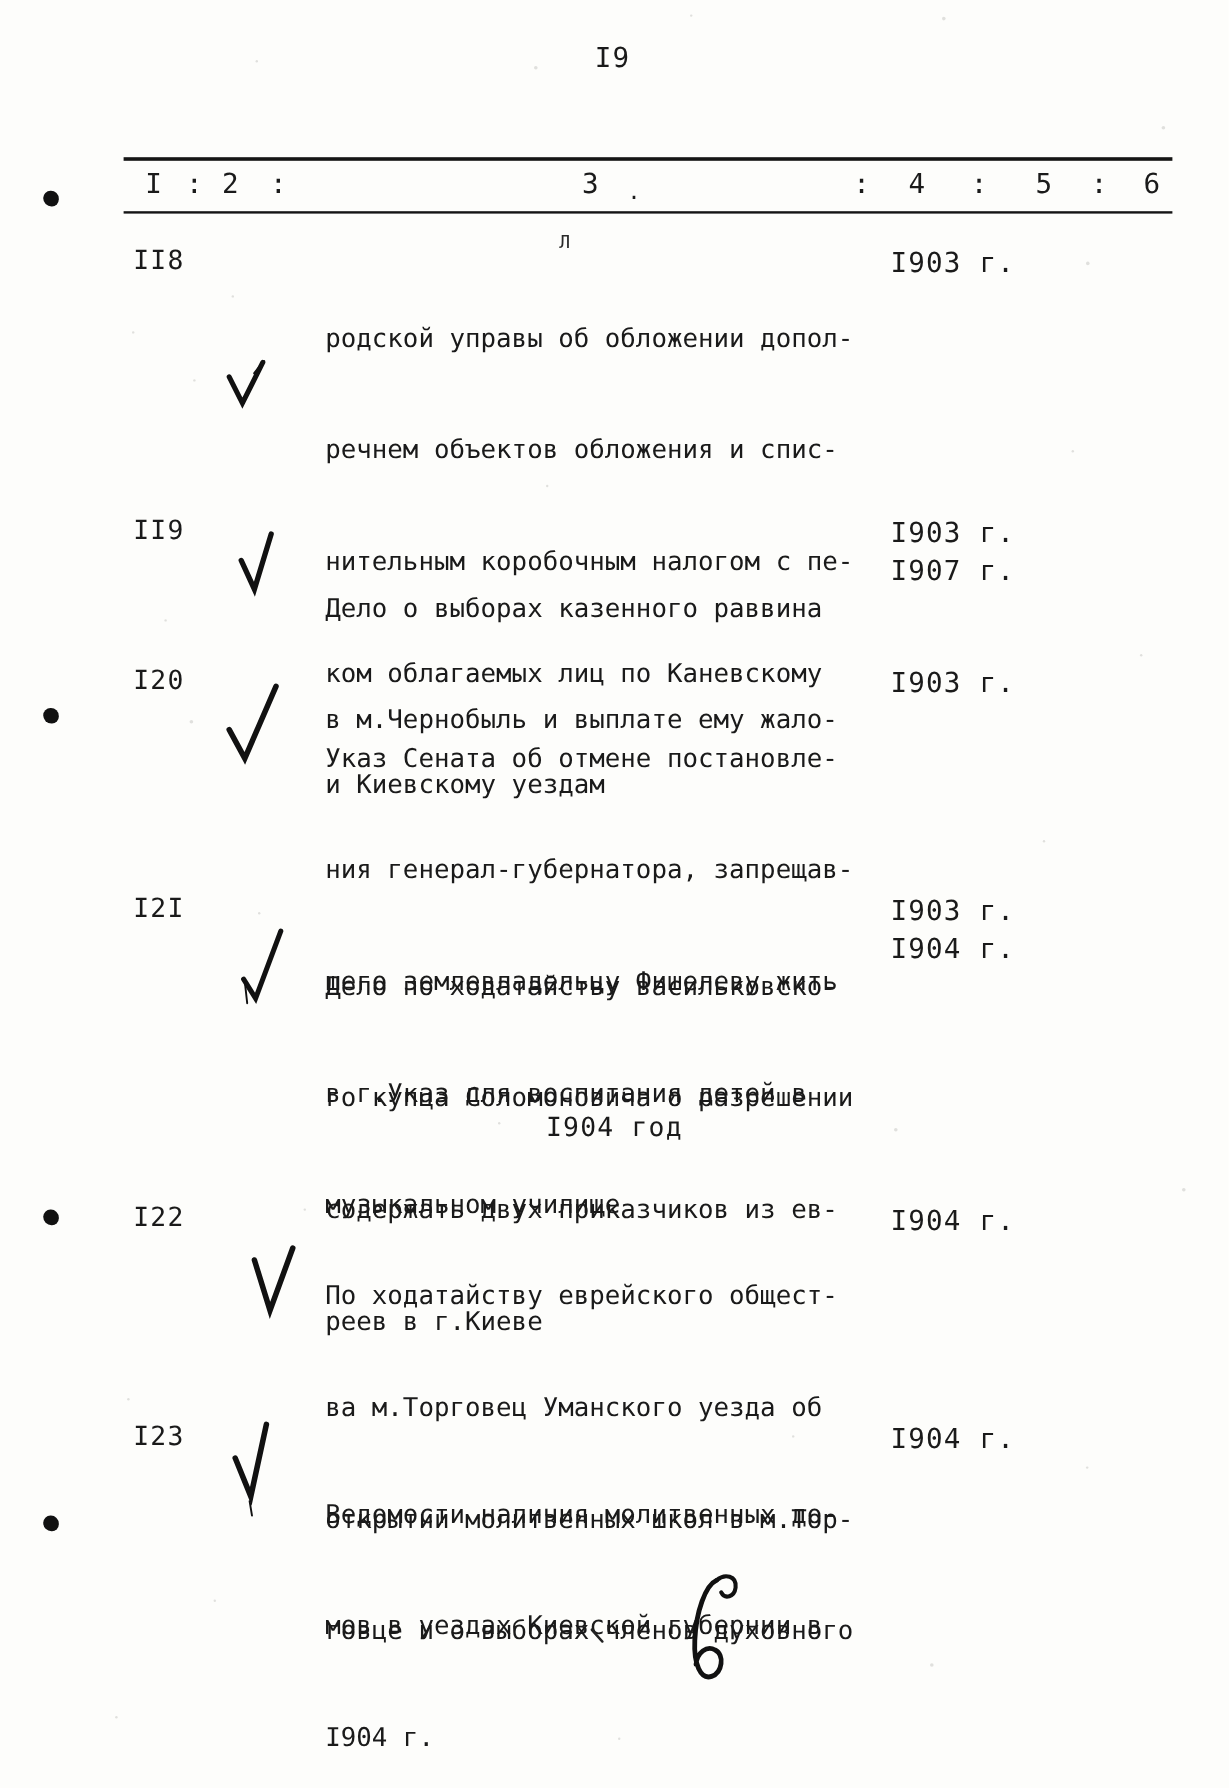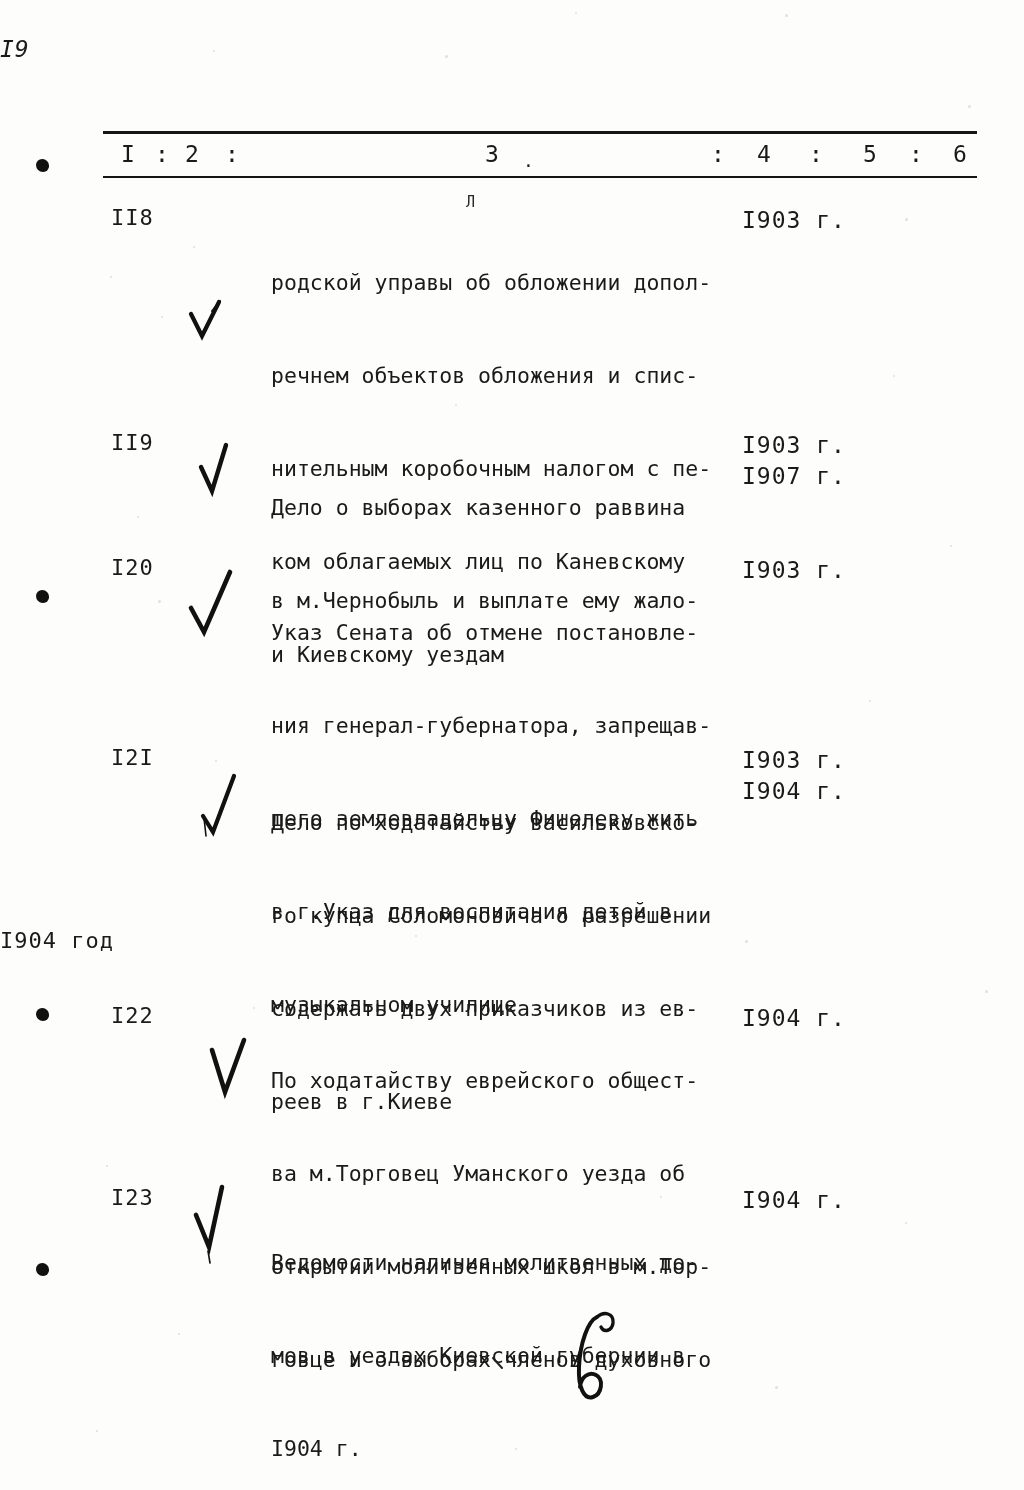--- a/index.html
+++ b/index.html
@@ -36,24 +36,23 @@
     background: #111;
     border-radius: 48% 52% 45% 55%;
   }
 
   
   #folio {
     position: absolute;
     top: 36px;
     left: 0;
     width: 1021px;
-    text-align: left;
+    text-align: center;
     font-size: 23px;
     letter-spacing: 1px;
-    font-style: italic;
   }
 
   
   #header-band {
     position: absolute;
     left: 103px;
     top: 131px;
     width: 874px;
   }
   .rule {
@@ -123,20 +122,21 @@
     height: 52px;
     pointer-events: none;
   }
   .check svg { display: block; overflow: visible; }
 
   
   #year-heading {
     position: absolute;
     left: 0;
     width: 1024px;
+    text-align: center;
     font-size: 22px;
     letter-spacing: 1px;
   }
 
   
   #stray-mark {
     position: absolute;
     left: 466px;
     top: 193px;
     font-size: 15px;

